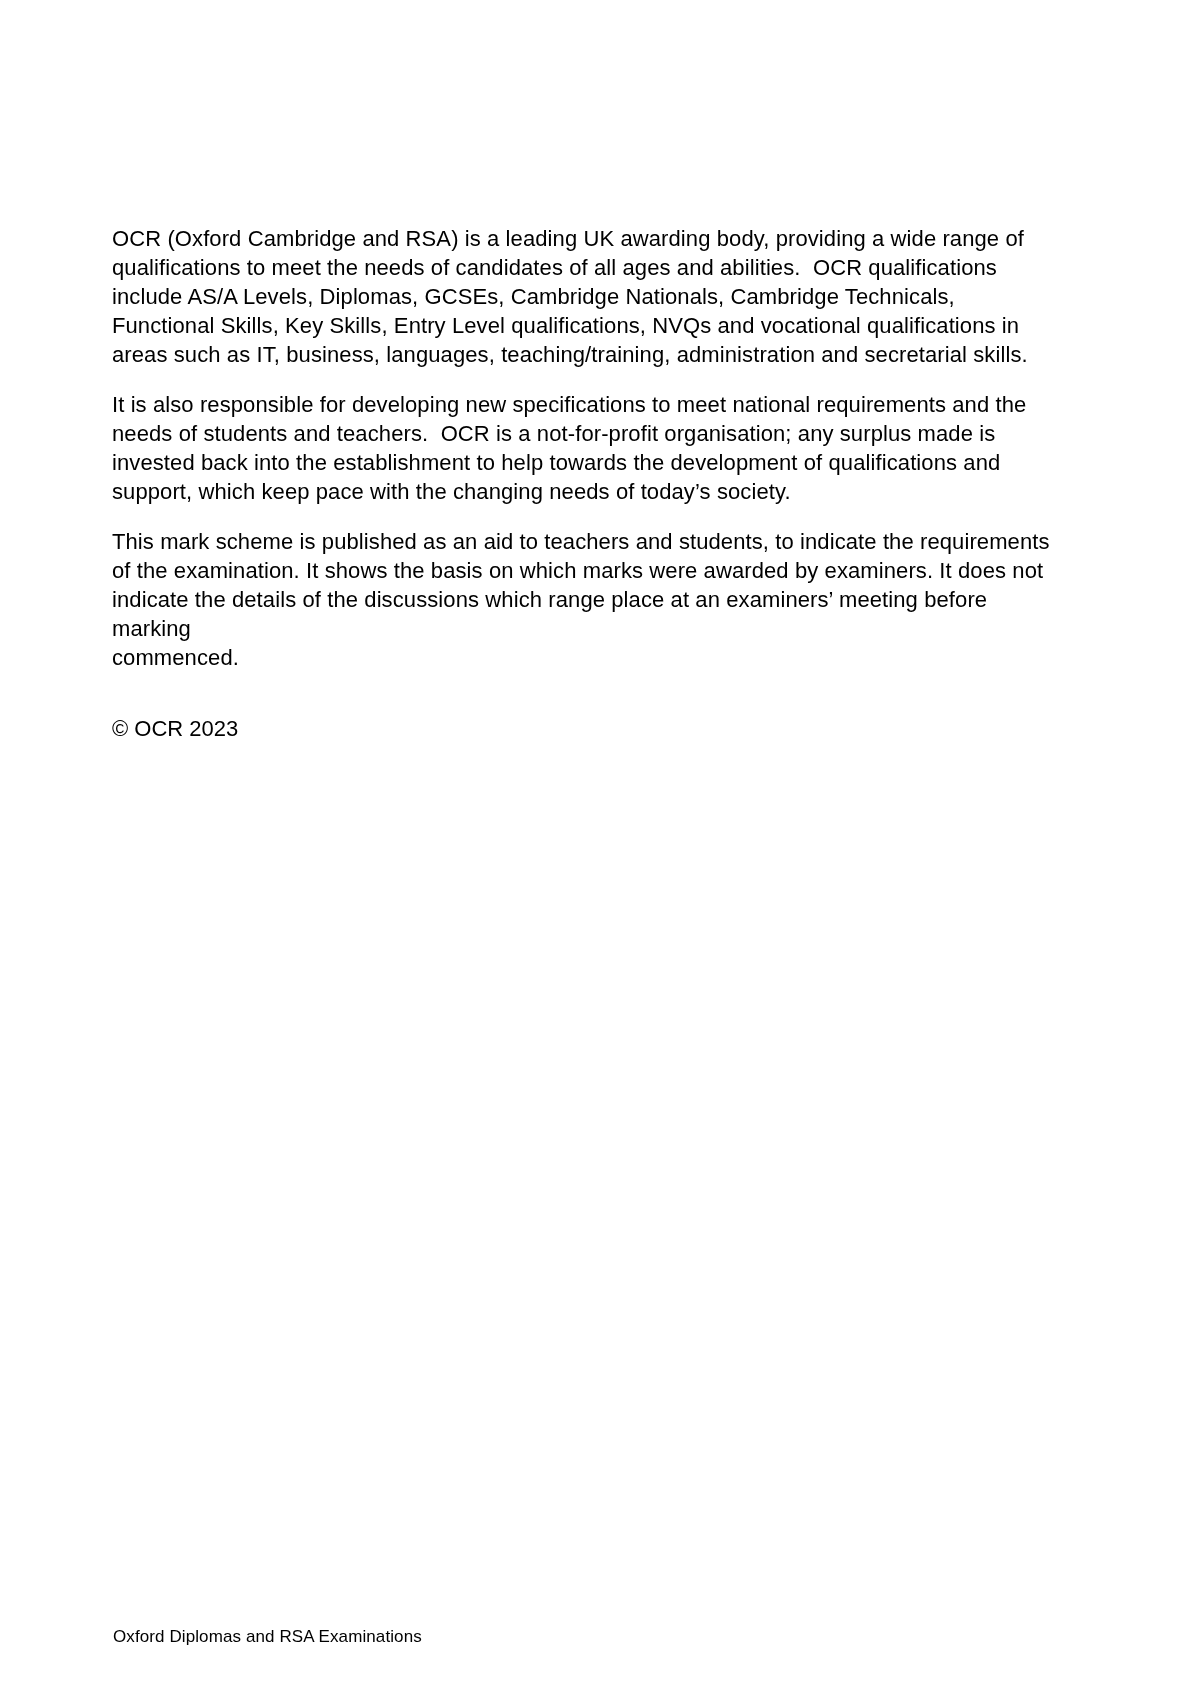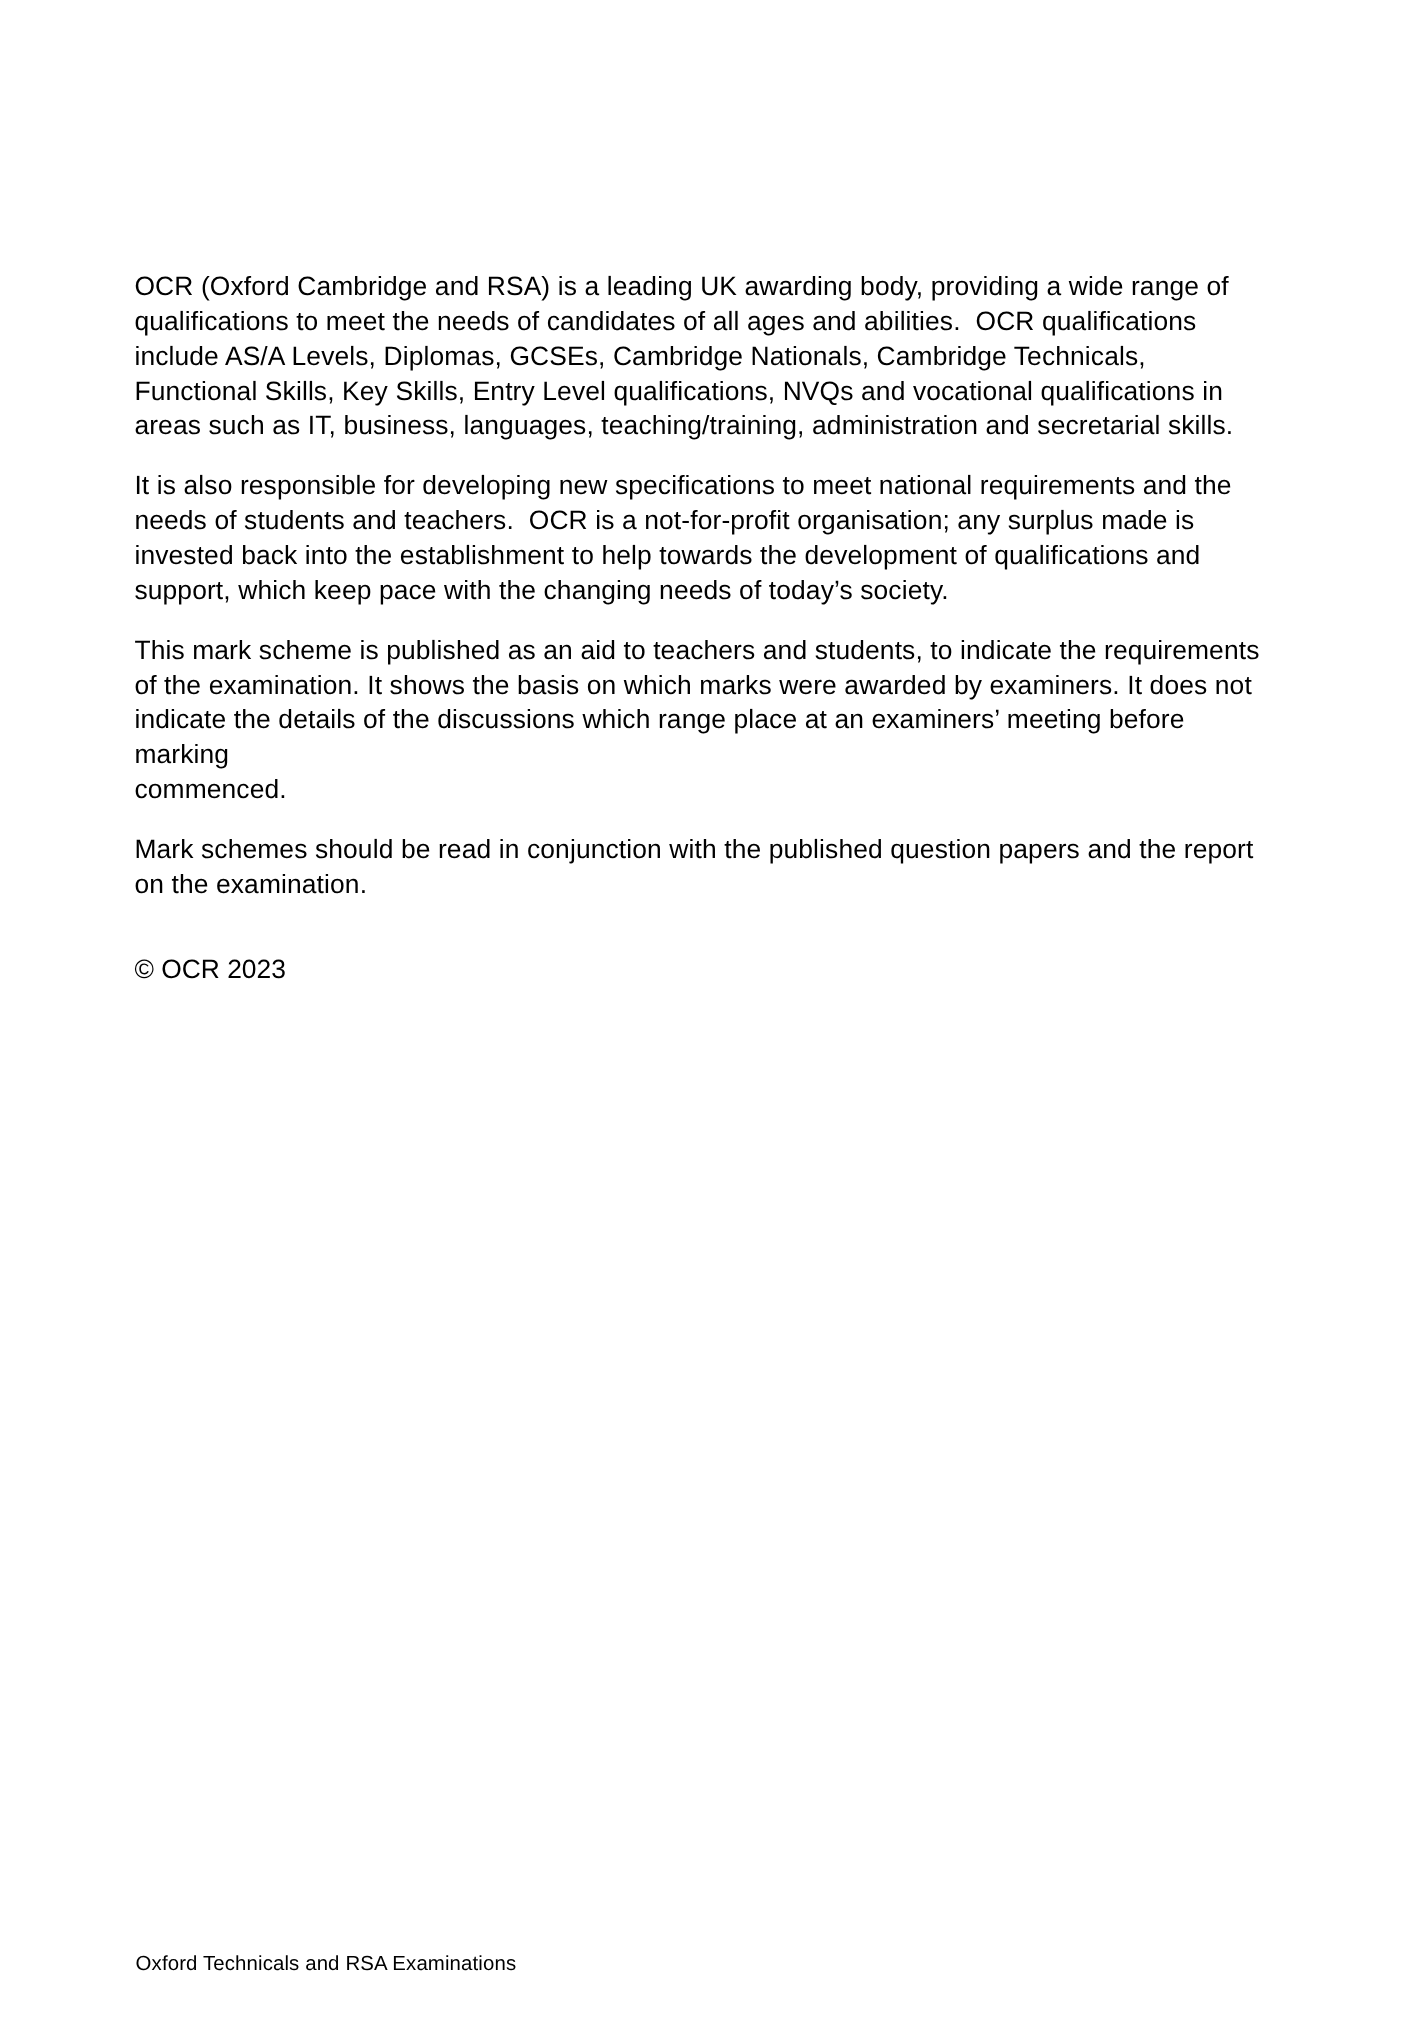--- a/index.html
+++ b/index.html
@@ -59,18 +59,16 @@
 Functional Skills, Key Skills, Entry Level qualifications, NVQs and vocational qualifications in
 areas such as IT, business, languages, teaching/training, administration and secretarial skills.</p>
     <p class="para">It is also responsible for developing new specifications to meet national requirements and the
 needs of students and teachers.  OCR is a not-for-profit organisation; any surplus made is
 invested back into the establishment to help towards the development of qualifications and
 support, which keep pace with the changing needs of today’s society.</p>
     <p class="para">This mark scheme is published as an aid to teachers and students, to indicate the requirements
 of the examination. It shows the basis on which marks were awarded by examiners. It does not
 indicate the details of the discussions which range place at an examiners’ meeting before marking
 commenced.</p>
-    <p class="para">Mark schemes should be read in conjunction with the published question papers and the report
-on the examination.</p>
     <p class="copyright">© OCR 2023</p>
   </div>
-  <div class="footer">Oxford Technicals and RSA Examinations</div>
+  <div class="footer">Oxford Diplomas and RSA Examinations</div>
 </div>
 
 </body></html>

